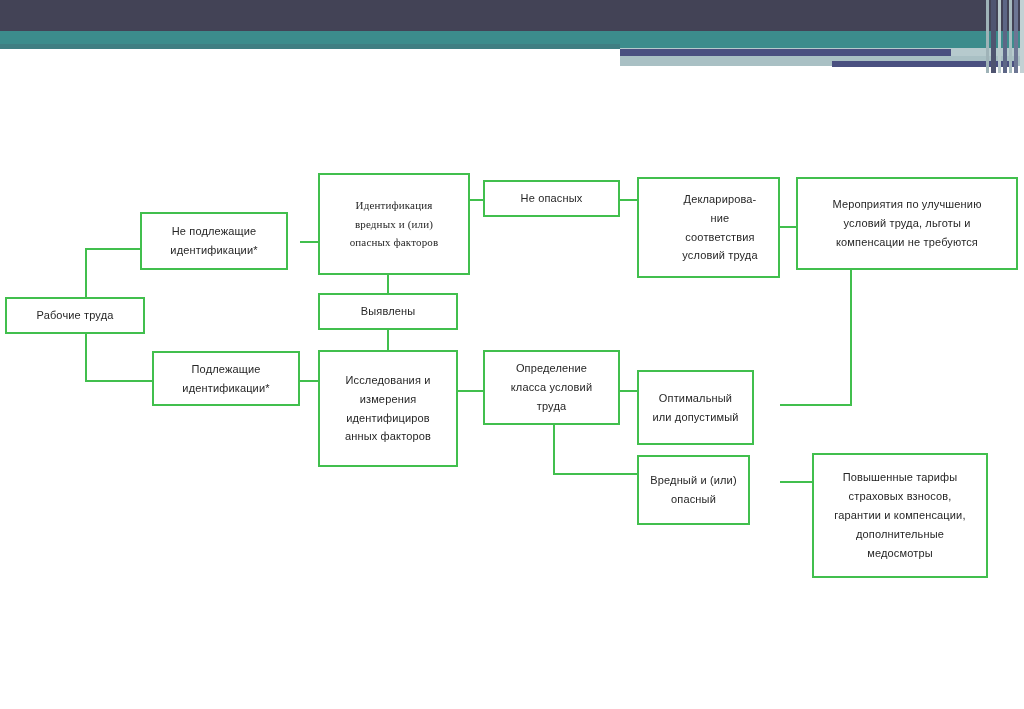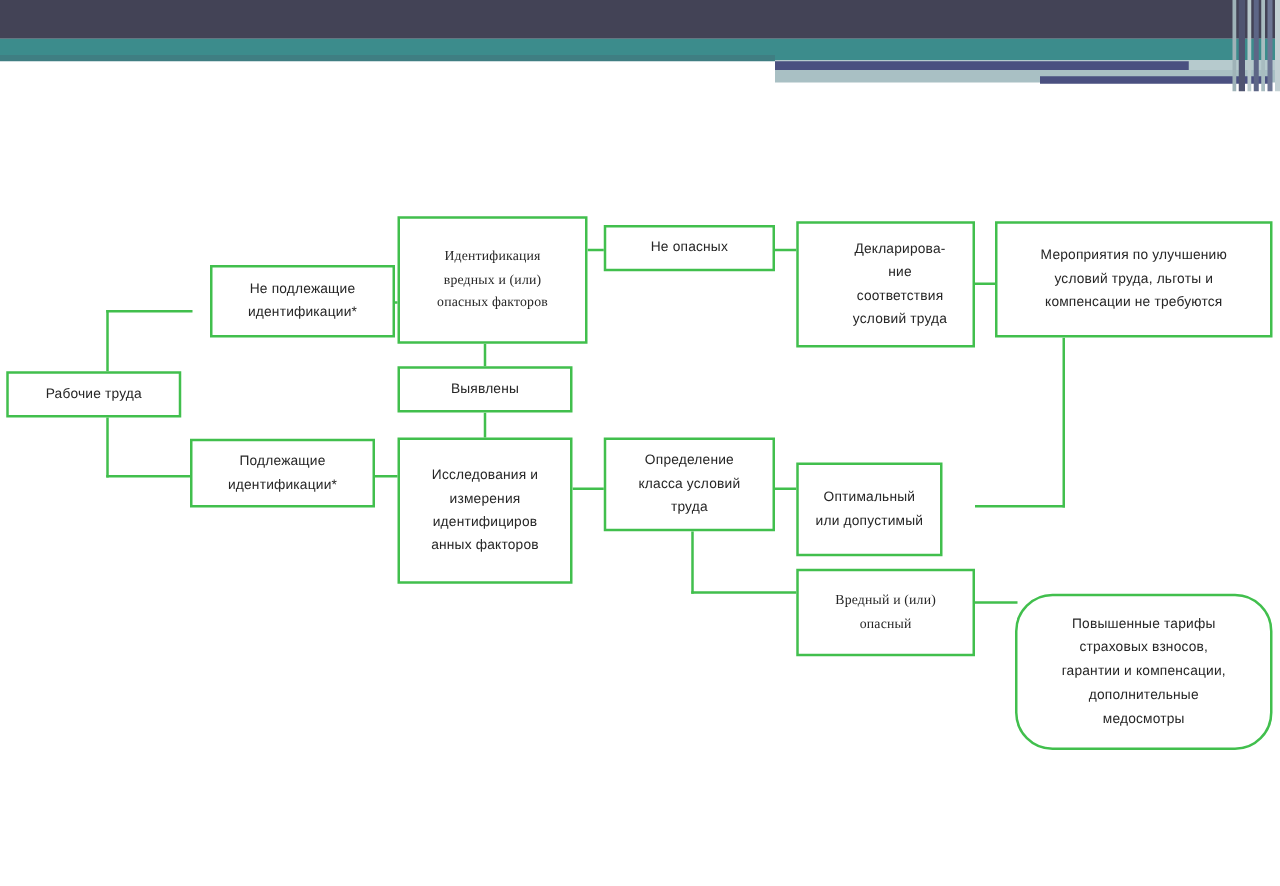--- a/index.html
+++ b/index.html
@@ -136,21 +136,21 @@
       <div class="conn v" style="left: 553px; top: 425px; height: 50px; background: rgb(65, 191, 77);"></div>
       <div class="conn h" style="left: 553px; top: 473px; width: 86px; background: rgb(65, 191, 77);"></div>
       <div class="conn h" style="left: 780px; top: 481px; width: 34px; background: rgb(65, 191, 77);"></div>
       <div class="conn v" style="left: 850px; top: 270px; height: 136px; background: rgb(65, 191, 77);"></div>
       <div class="conn h" style="left: 780px; top: 404px; width: 72px; background: rgb(65, 191, 77);"></div>
     </div>
   <div id="nodes">
       <div class="box" style="left: 5px; top: 297px; width: 140px; height: 37px; border-color: rgb(65, 191, 77); color: rgb(38, 38, 38);">
         <span>Рабочие труда</span>
       </div>
-      <div class="box" style="left: 168px; top: 212px; width: 148px; height: 58px; border-color: rgb(65, 191, 77); color: rgb(38, 38, 38);">
+      <div class="box" style="left: 140px; top: 212px; width: 148px; height: 58px; border-color: rgb(65, 191, 77); color: rgb(38, 38, 38);">
         <span>Не подлежащие<br>идентификации*</span>
       </div>
       <div class="box" style="left: 152px; top: 351px; width: 148px; height: 55px; border-color: rgb(65, 191, 77); color: rgb(38, 38, 38);">
         <span>Подлежащие<br>идентификации*</span>
       </div>
       <div class="box" style="left: 318px; top: 173px; width: 152px; height: 102px; border-color: rgb(65, 191, 77); color: rgb(38, 38, 38); font-family: Liberation Serif, serif;">
         <span>Идентификация<br>вредных и (или)<br>опасных факторов</span>
       </div>
       <div class="box" style="left: 483px; top: 180px; width: 137px; height: 37px; border-color: rgb(65, 191, 77); color: rgb(38, 38, 38);">
         <span>Не опасных</span>
@@ -166,21 +166,21 @@
       </div>
       <div class="box" style="left: 318px; top: 350px; width: 140px; height: 117px; border-color: rgb(65, 191, 77); color: rgb(38, 38, 38);">
         <span>Исследования и<br>измерения<br>идентифициров<br>анных факторов</span>
       </div>
       <div class="box" style="left: 483px; top: 350px; width: 137px; height: 75px; border-color: rgb(65, 191, 77); color: rgb(38, 38, 38);">
         <span>Определение<br>класса условий<br>труда</span>
       </div>
       <div class="box" style="left: 637px; top: 370px; width: 117px; height: 75px; border-color: rgb(65, 191, 77); color: rgb(38, 38, 38);">
         <span>Оптимальный<br>или допустимый</span>
       </div>
-      <div class="box" style="left: 637px; top: 455px; width: 143px; height: 70px; border-color: rgb(65, 191, 77); color: rgb(38, 38, 38); font-family: Liberation Serif, serif;">
+      <div class="box" style="left: 637px; top: 455px; width: 113px; height: 70px; border-color: rgb(65, 191, 77); color: rgb(38, 38, 38);">
         <span>Вредный и (или)<br>опасный</span>
       </div>
-      <div class="box" style="left: 812px; top: 475px; width: 206px; height: 125px; border-color: rgb(65, 191, 77); color: rgb(38, 38, 38); border-radius: 30px;">
+      <div class="box" style="left: 812px; top: 453px; width: 176px; height: 125px; border-color: rgb(65, 191, 77); color: rgb(38, 38, 38);">
         <span>Повышенные тарифы<br>страховых взносов,<br>гарантии и компенсации,<br>дополнительные<br>медосмотры</span>
       </div>
     </div>
 
 </div>
 
 </body></html>

